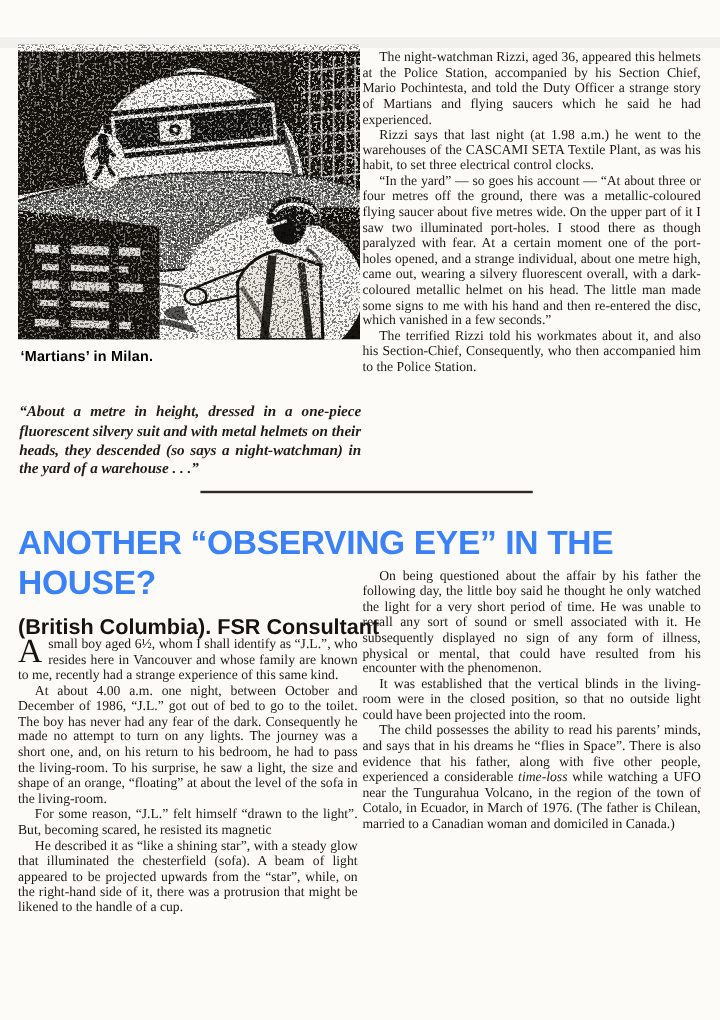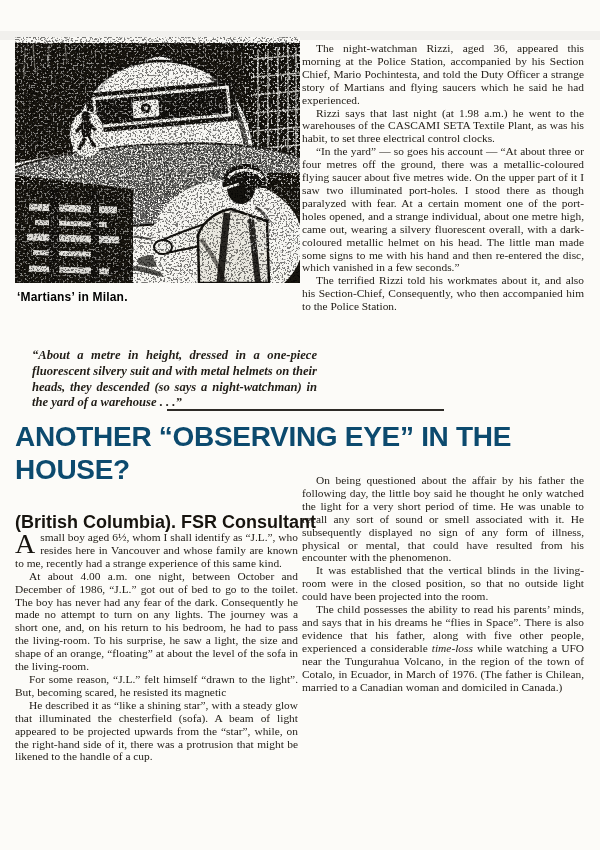--- a/index.html
+++ b/index.html
@@ -8,35 +8,35 @@
   .abs{position:absolute;}
   .scan-band{left:0;top:31px;width:600px;height:9px;background:#ebeae6;opacity:.65;}
 
   
   .illus{left:15px;top:37px;width:285px;height:246px;}
   .illus svg{display:block;}
 
   .caption{left:17px;top:290px;font-family:"Liberation Sans","DejaVu Sans",sans-serif;
            font-weight:bold;font-size:12px;letter-spacing:.2px;color:#000000;}
 
-  .lead-quote{left:32px;top:336px;width:285px;font-style:italic;font-weight:bold;
-              font-size:12.6px;line-height:15.8px;text-align:justify;color:#211d17;margin-top:12px;}
+  .lead-quote{left:16px;top:336px;width:285px;font-style:italic;font-weight:bold;
+              font-size:12.6px;line-height:15.8px;text-align:justify;color:#211d17;}
 
   .col{text-align:justify;font-size:11.4px;line-height:12.9px;color:#1e1a14;}
   .col p{margin:0;text-indent:14px;}
   .col p.no-indent{text-indent:0;}
   .rizzi-col{left:302px;top:42px;width:282px;}
   .left-col{left:15px;top:531px;width:283px;}
   .right-col{left:302px;top:474px;width:282px;}
 
   .divider{left:167px;top:409px;width:277px;height:2px;background:#2e2b27;}
 
-  .headline{left:15px;top:420px;width:568px;
+  .headline{left:15px;top:436px;width:568px;
             font-family:"Liberation Sans","DejaVu Sans",sans-serif;font-weight:bold;
-            font-size:28px;line-height:33px;letter-spacing:-.3px;color:#0c4a6e;}
+            font-size:28px;line-height:33px;letter-spacing:-.3px;color:#3b82f6;}
   .author{left:15px;top:487px;font-style:italic;font-size:22.5px;letter-spacing:.4px;color:#201c16;}
   .author-title{left:15px;top:512px;font-family:"Liberation Sans","DejaVu Sans",sans-serif;
                 font-weight:bold;font-size:18px;color:#17140f;}
 
   .opening{text-indent:0 !important;}
   .drop-cap{float:left;font-size:28px;line-height:23px;padding:1px 5px 0 0;font-weight:normal;color:#17140f;}
 </style>
 </head>
 <body>
 
@@ -171,21 +171,21 @@
         <rect width="285" height="246" filter="url(#speckB)" opacity="0.5"></rect>
       </g>
     </svg>
   </div>
 
   <div class="abs caption">‘Martians’ in Milan.</div>
 
   <div class="abs lead-quote">“About a metre in height, dressed in a one-piece fluorescent silvery suit and with metal helmets on their heads, they descended (so says a night-watchman) in the yard of a warehouse . . .”</div>
 
   <div class="abs col rizzi-col">
-      <p>The night-watchman Rizzi, aged 36, appeared this morning at the Police Station, accompanied by his Section Chief, Mario Pochintesta, and told the Duty Officer a strange story of Martians and flying saucers which he said he had experienced.</p>
+      <p>The night-watchman Rizzi, aged 36, appeared this helmets at the Police Station, accompanied by his Section Chief, Mario Pochintesta, and told the Duty Officer a strange story of Martians and flying saucers which he said he had experienced.</p>
       <p>Rizzi says that last night (at 1.98 a.m.) he went to the warehouses of the CASCAMI SETA Textile Plant, as was his habit, to set three electrical control clocks.</p>
       <p>“In the yard” — so goes his account — “At about three or four metres off the ground, there was a metallic-coloured flying saucer about five metres wide. On the upper part of it I saw two illuminated port-holes. I stood there as though paralyzed with fear. At a certain moment one of the port-holes opened, and a strange individual, about one metre high, came out, wearing a silvery fluorescent overall, with a dark-coloured metallic helmet on his head. The little man made some signs to me with his hand and then re-entered the disc, which vanished in a few seconds.”</p>
       <p>The terrified Rizzi told his workmates about it, and also his Section-Chief, Consequently, who then accompanied him to the Police Station.</p>
     </div>
 
   <div class="abs divider"></div>
 
   <h1 class="abs headline" style="margin:0;font-size:28px;">ANOTHER “OBSERVING EYE” IN THE HOUSE?</h1>
 
   <div class="abs author-title">(British Columbia). FSR Consultant</div>

